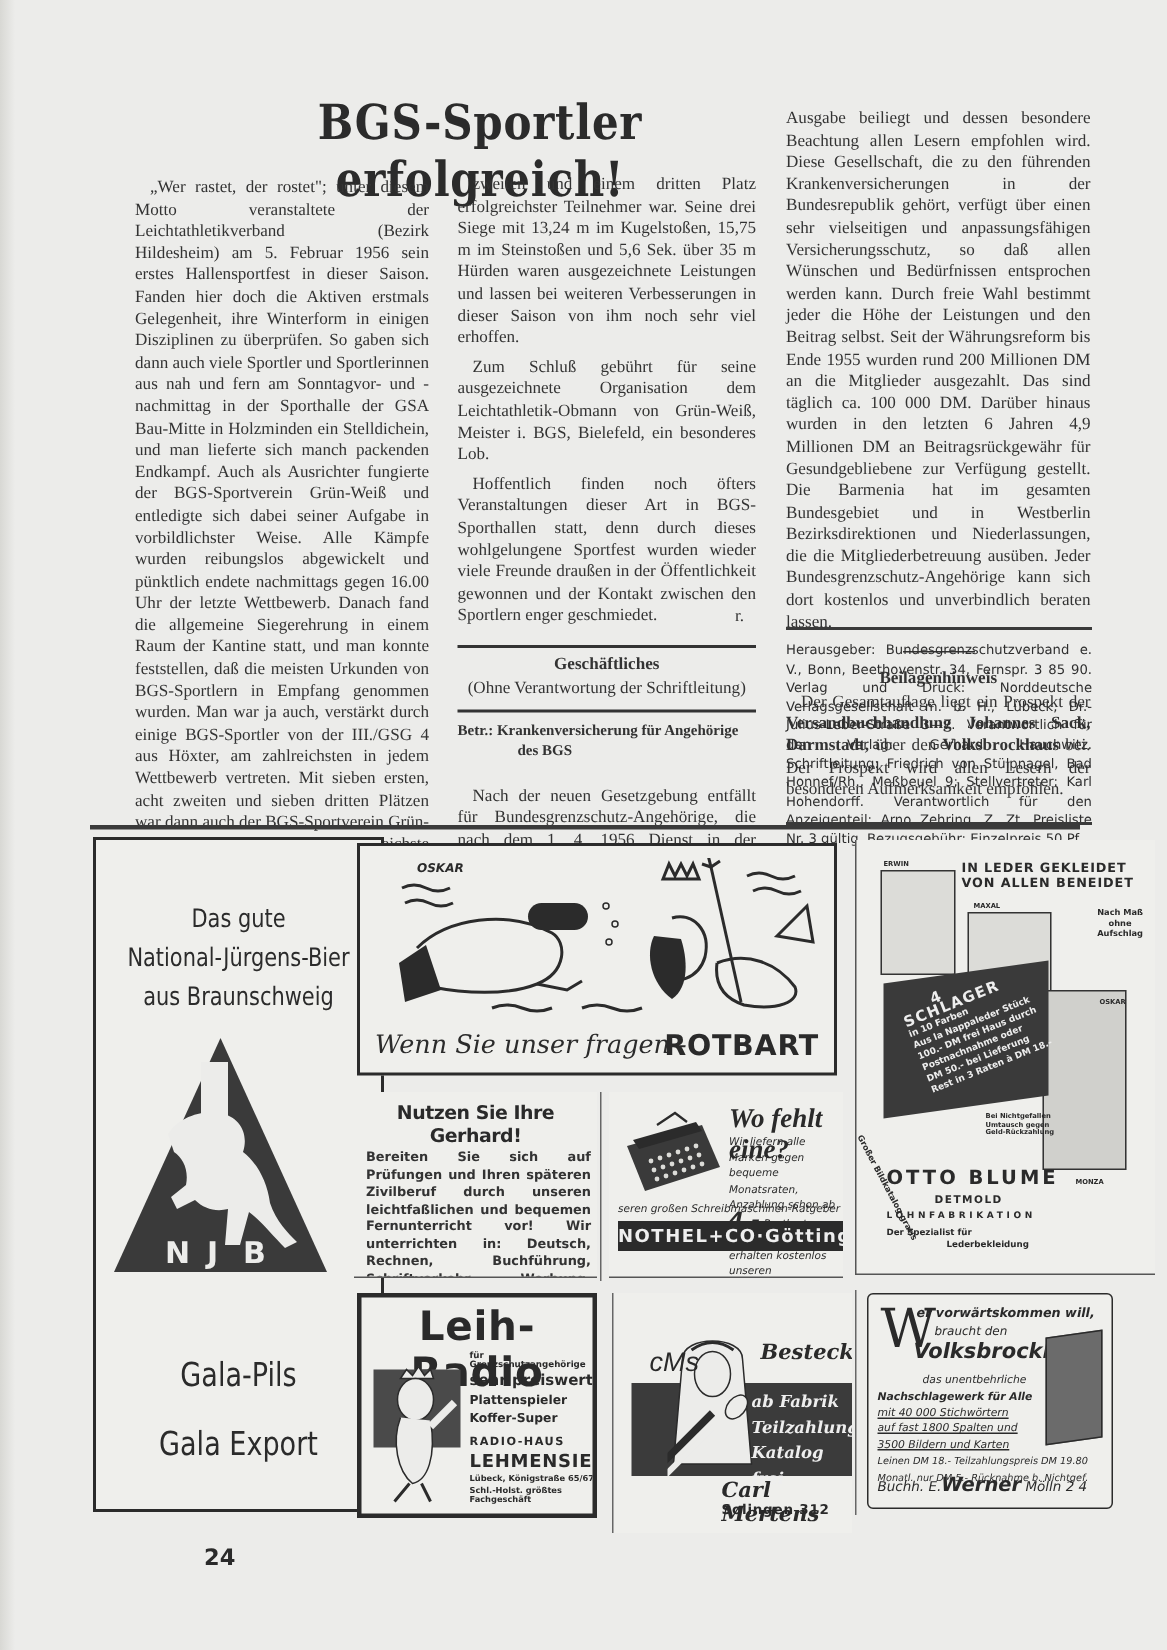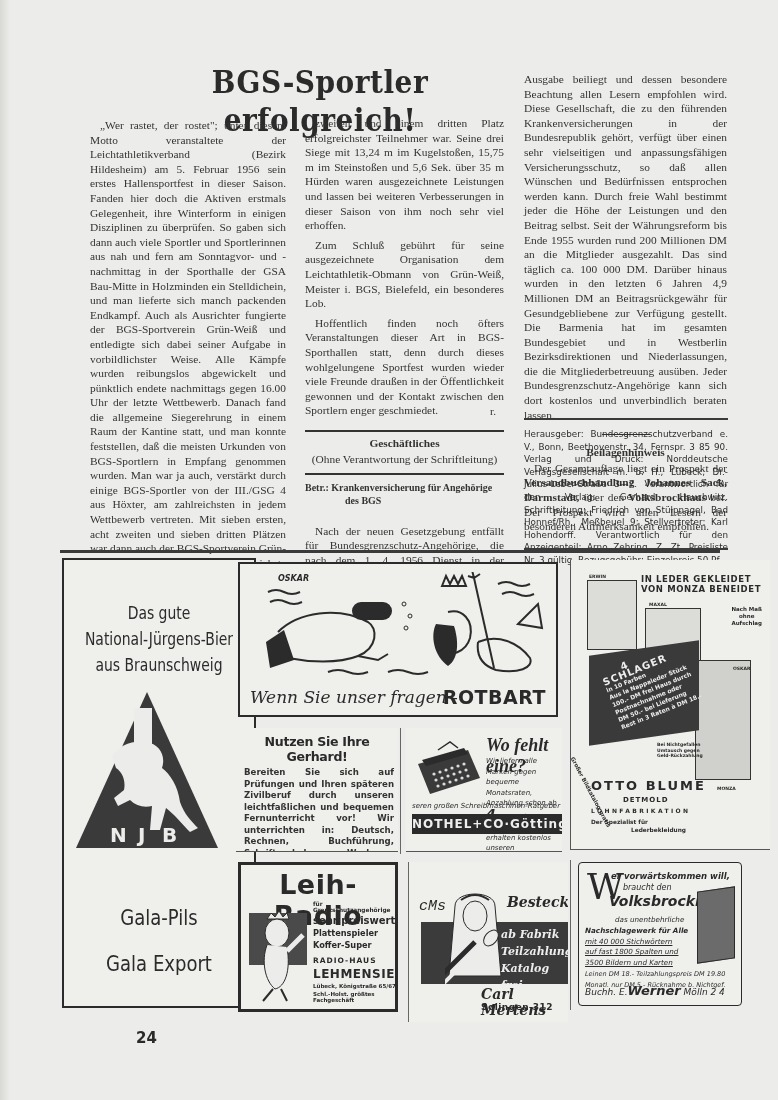--- a/index.html
+++ b/index.html
@@ -83,21 +83,21 @@
   .radio-mascot-bg { position: absolute; left: 8px; top: 48px; width: 58px; height: 52px; background: #4a4a4a; }
   .radio-text { position: absolute; left: 72px; top: 36px; width: 84px; text-align: left; font-weight: bold; }
   .radio-text .l1 { font-size: 5.8px; }
   .radio-text .l2 { font-size: 10px; margin-top: 2px; }
   .radio-text .l3, .radio-text .l4 { font-size: 8.2px; margin-top: 2px; }
   .radio-text .l5 { font-size: 7.5px; margin-top: 6px; letter-spacing: 1px; }
   .radio-text .l6 { font-size: 12px; margin-top: 2px; letter-spacing: 0.5px; }
   .radio-text .l7, .radio-text .l8 { font-size: 5.5px; margin-top: 2px; }
 
   .ad-mertens { left: 408px; top: 862px; width: 160px; height: 160px; border: none; border-left: 1px solid #666; }
-  .mertens-cms { position: absolute; left: 10px; top: 36px; font-family: Liberation Mono, monospace; font-size: 15px; font-style: italic; }
+  .mertens-cms { position: absolute; left: 24px; top: 36px; font-family: Liberation Sans, sans-serif; font-size: 18px; font-style: italic; }
   .mertens-besteck { position: absolute; left: 98px; top: 32px; font-family: "DejaVu Serif", serif; font-weight: bold; font-style: italic; font-size: 14px; }
   .mertens-panel { position: absolute; left: 12px; top: 60px; width: 148px; height: 62px; background: #3b3b3b; }
   .mertens-panel-text { position: absolute; left: 92px; top: 64px; color: #eee; font-family: "DejaVu Serif", serif; font-style: italic; font-weight: bold; font-size: 11px; line-height: 17px; }
   .mertens-bride { position: absolute; left: 36px; top: 24px; width: 60px; height: 100px; }
   .mertens-name { position: absolute; left: 72px; top: 124px; font-family: "DejaVu Serif", serif; font-weight: bold; font-style: italic; font-size: 14px; }
   .mertens-city { position: absolute; left: 72px; top: 140px; font-weight: bold; font-size: 9px; letter-spacing: 0.5px; }
 
   .ad-brockhaus { left: 578px; top: 862px; width: 164px; height: 144px; border-width: 1.5px; border-radius: 4px; }
   .bh-big-w { position: absolute; left: 8px; top: 6px; font-family: "DejaVu Serif", serif; font-size: 36px; line-height: 36px; }
   .bh-l1 { position: absolute; left: 32px; top: 8px; font-size: 8.5px; font-weight: bold; font-style: italic; }
@@ -246,21 +246,21 @@
     <div class="nothel-body">
       <span>Wir liefern alle Marken gegen bequeme Monatsraten, Anzahlung schon ab </span><span class="big">4.-</span><span> Postkarte genügt und Sie erhalten kostenlos unseren</span>
     </div>
     <div class="nothel-line">seren großen Schreibmaschinen-Ratgeber Nr. 49 Z</div>
     <div class="nothel-bar">NOTHEL+CO·Göttingen</div>
   </div>
 
   <div class="ad ad-blume">
     <div class="blume-head">
       <div>IN LEDER GEKLEIDET</div>
-      <div>VON MONZA BENEIDET</div>
+      <div>VON ALLEN BENEIDET</div>
     </div>
     <div class="blume-note">
       <div>Nach Maß</div>
       <div>ohne</div>
       <div>Aufschlag</div>
     </div>
     <div class="blume-jacket" style="left:16px; top:20px; width:50px; height:70px;"></div>
     <div class="blume-jacket" style="left:74px; top:48px; width:56px; height:66px;"></div>
     <div class="blume-jacket" style="left:124px; top:100px; width:56px; height:120px; background:#d0d0cc;"></div>
     <div class="blume-label" style="left:18px; top:14px;">ERWIN</div>

